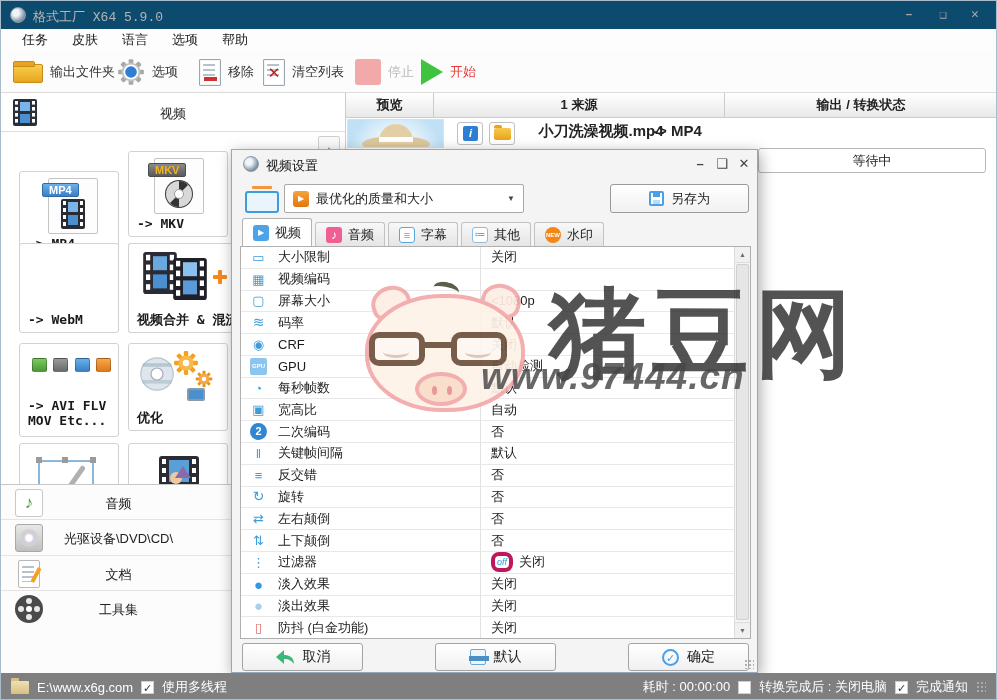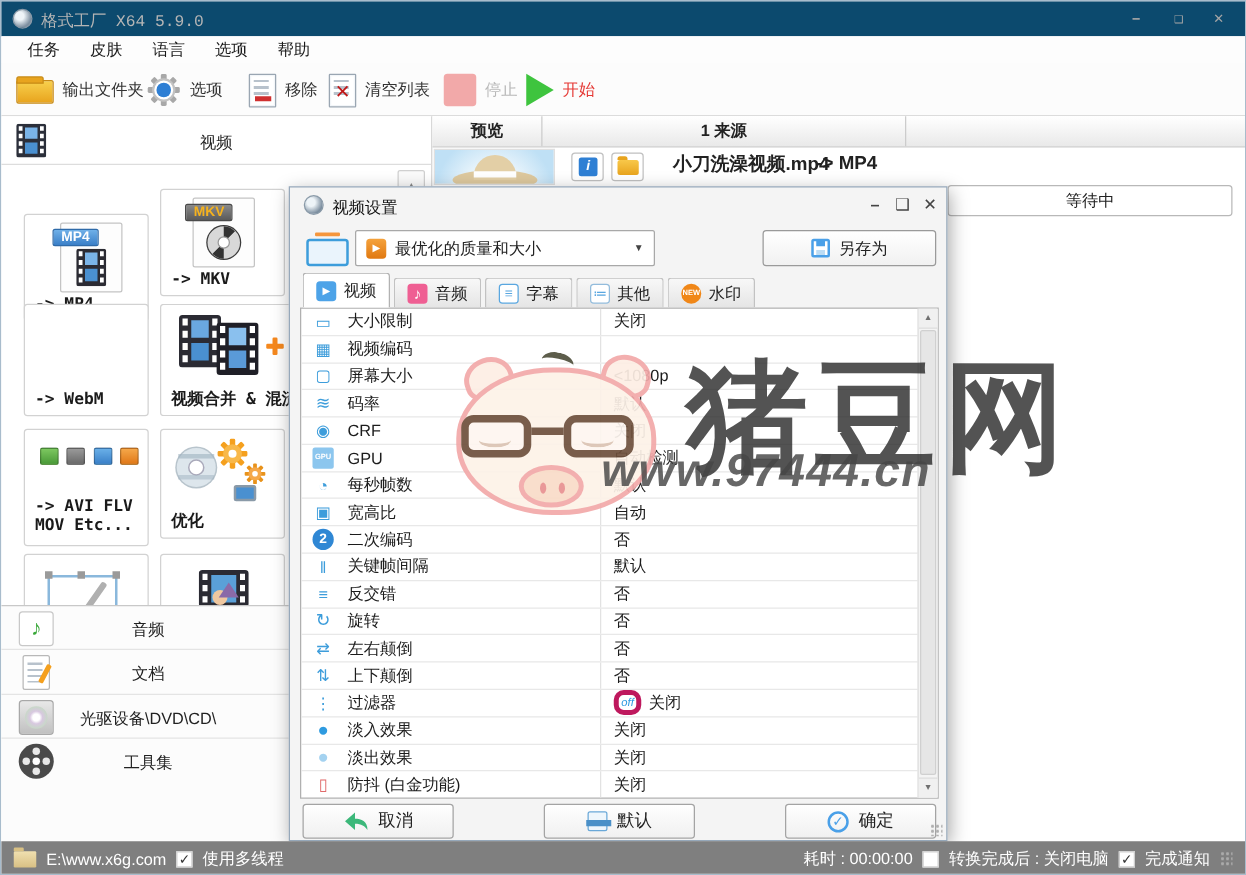--- a/index.html
+++ b/index.html
@@ -411,45 +411,46 @@
           <path d="M24 10 l8 12 h-16z" fill="#8a6aa8"></path>
         </svg>
     </div>
 
     <div id="cat-list">
       <div class="cat-row">
         <span class="cicon" style="background:#fff;border:1px solid #c8c8c8;border-radius:3px;text-align:center;line-height:26px;color:#3aa83a;font-size:17px;font-weight:bold;">♪</span>
         <span class="clab">音频</span>
       </div>
       <div class="cat-row">
+        <span class="cicon" style="background:linear-gradient(#e8e8e8,#c0c0c0);border:1px solid #a8a8a8;border-radius:3px;">
+          <span style="position:absolute;left:4px;top:4px;width:18px;height:18px;border-radius:50%;background:radial-gradient(circle,#fff 22%,#d8c8e0 40%,#c8d8c8 70%,#b8b8c8 100%);"></span>
+        </span>
+        <span class="clab">光驱设备\DVD\CD\</span>
+      </div>
+      <div class="cat-row">
         <span class="cicon" style="width:22px;left:17px;background:#fff;border:1px solid #b8b8b8;border-radius:2px;">
           <span style="position:absolute;left:3px;top:5px;width:12px;height:16px;background:repeating-linear-gradient(#b8c2cc 0 2px,transparent 2px 5px);"></span>
           <span style="position:absolute;right:1px;top:6px;width:4px;height:16px;background:#f5a01e;transform:rotate(28deg);border-radius:1px;"></span>
         </span>
         <span class="clab">文档</span>
-      </div>
-      <div class="cat-row">
-        <span class="cicon" style="background:linear-gradient(#e8e8e8,#c0c0c0);border:1px solid #a8a8a8;border-radius:3px;">
-          <span style="position:absolute;left:4px;top:4px;width:18px;height:18px;border-radius:50%;background:radial-gradient(circle,#fff 22%,#d8c8e0 40%,#c8d8c8 70%,#b8b8c8 100%);"></span>
-        </span>
-        <span class="clab">光驱设备\DVD\CD\</span>
       </div>
       <div class="cat-row" style="border-bottom:none;">
         <span class="cicon" style="border-radius:50%;background:#4a4a4a;">
           <span style="position:absolute;left:11px;top:11px;width:6px;height:6px;border-radius:50%;background:#fff;box-shadow:0 -8px 0 #e8e8e8,0 8px 0 #e8e8e8,-8px 0 0 #e8e8e8,8px 0 0 #e8e8e8;"></span>
         </span>
         <span class="clab">工具集</span>
       </div>
     </div>
   </div>
 
   <div class="abs" id="queue">
     <div id="q-header">
       <span class="qh" id="qh-preview">预览</span>
       <span class="qh" id="qh-source">1 来源</span>
+      <span class="qh" id="qh-output">输出 / 转换状态</span>
     </div>
     <div id="q-thumb">
       <span class="hat-brim"></span>
       <span class="hat-top"></span>
       <span class="hat-band"></span>
     </div>
     <span class="mini-btn" id="q-info">
         <span class="i">i</span>
       </span>
     <span class="mini-btn" id="q-folder">

